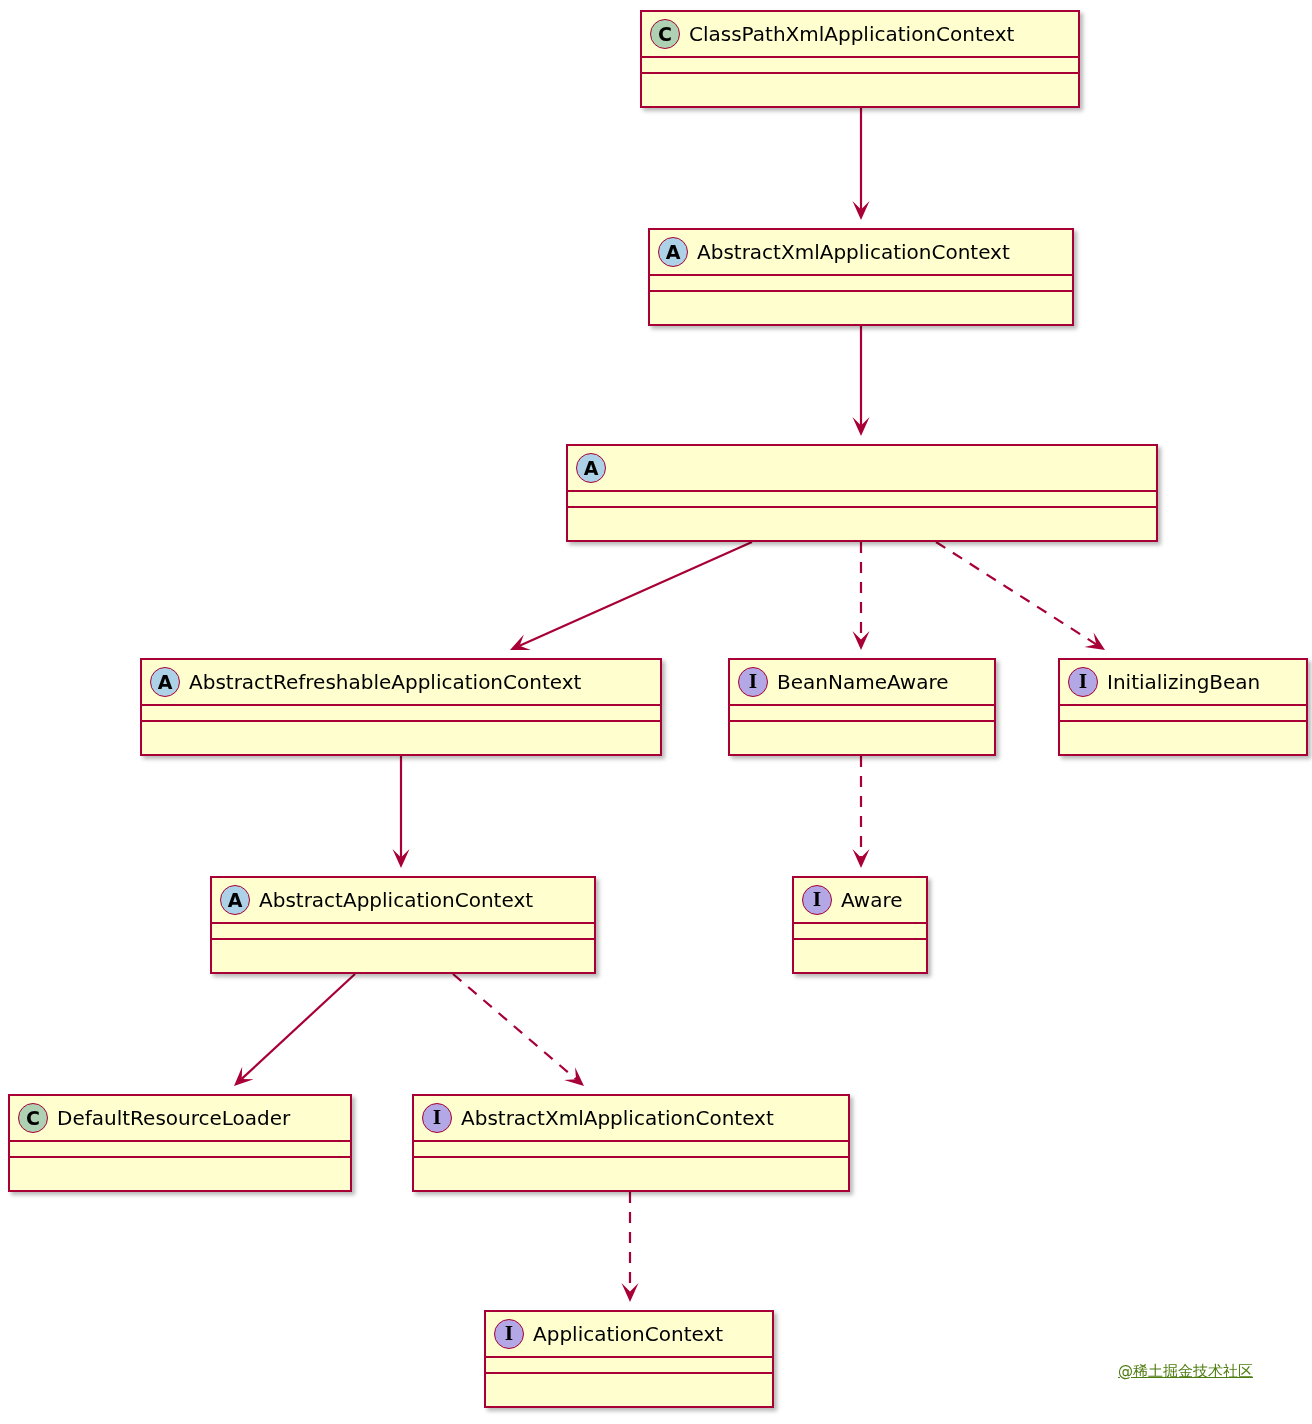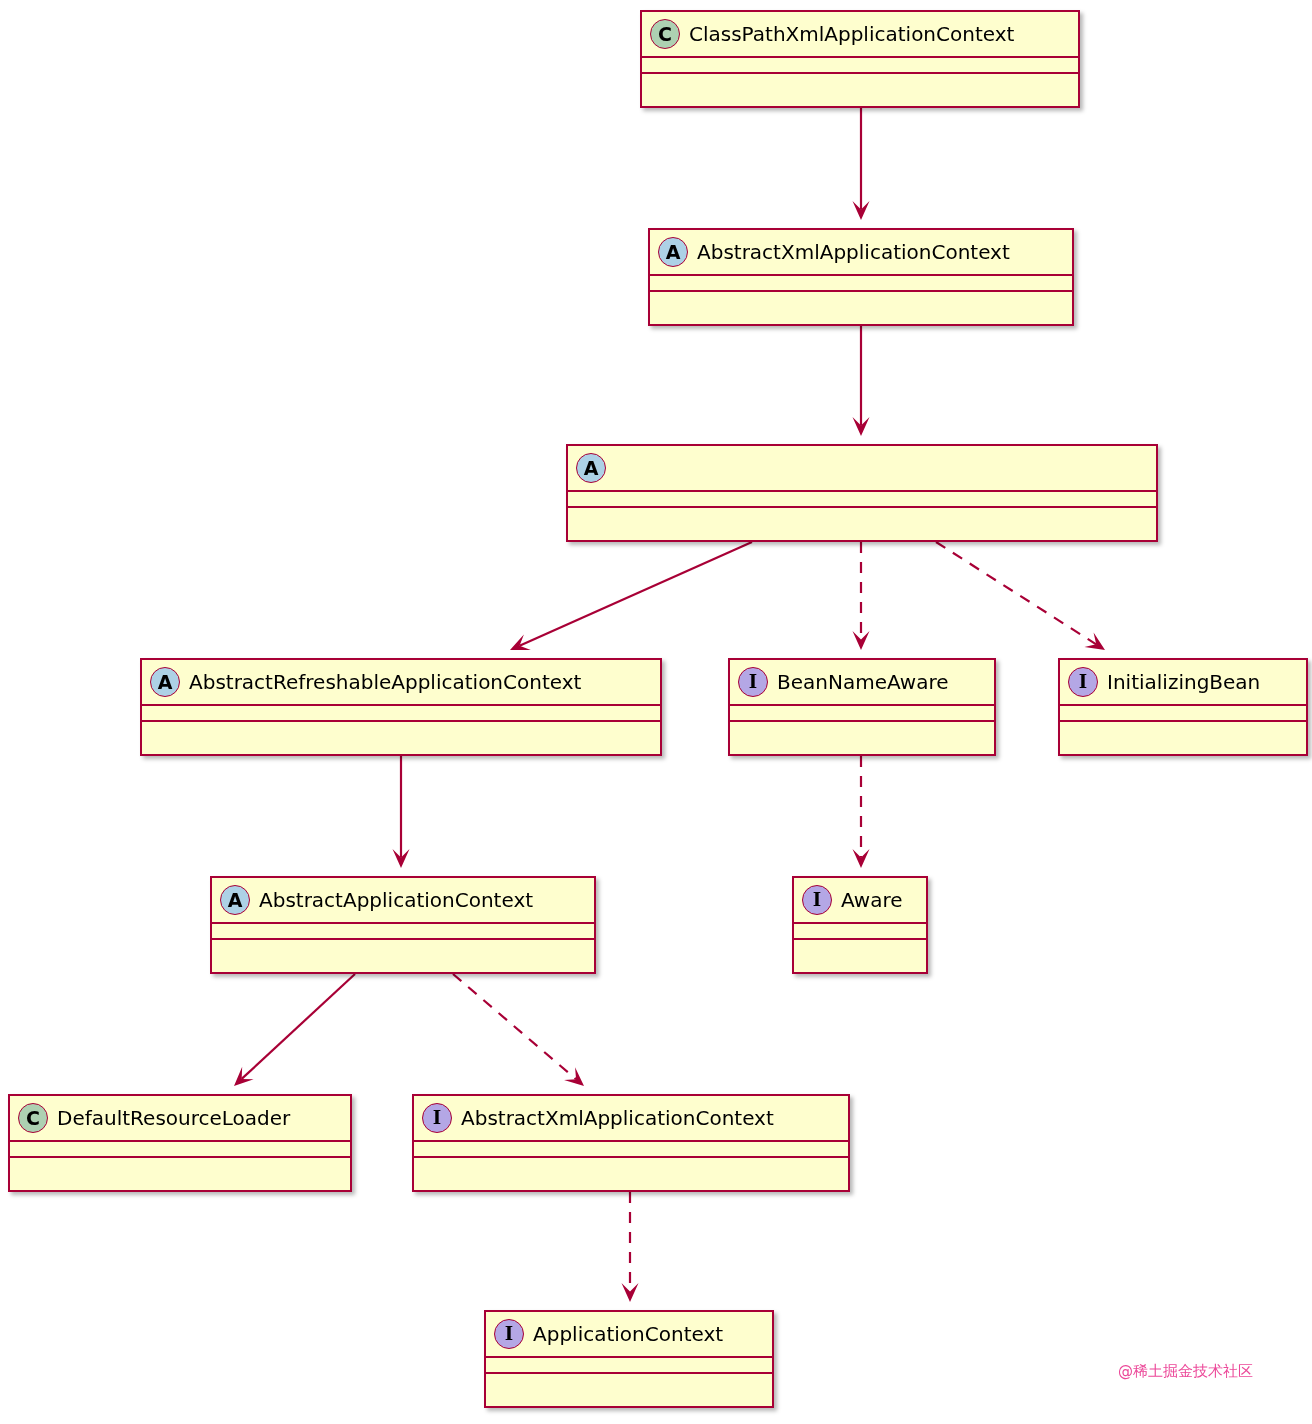--- a/index.html
+++ b/index.html
@@ -80,23 +80,24 @@
     font-size: 20px;
     color: #000000;
     white-space: nowrap;
     line-height: 1;
   }
   .node-title.italic {
   }
   .watermark {
     position: absolute;
     font-size: 15px;
-    color: #ec4899;
+    color: #4d7c0f;
     font-family: "DejaVu Sans", sans-serif;
     white-space: nowrap;
+    text-decoration: underline;
   }
 </style>
 </head>
 <body>
 
 <div id="canvas">
 
   <svg id="edges" viewBox="0 0 1312 1424" xmlns="http://www.w3.org/2000/svg">
       <g>
         <line x1="861" y1="108" x2="861" y2="209.55" stroke="#A80036" stroke-width="2.2"></line>

